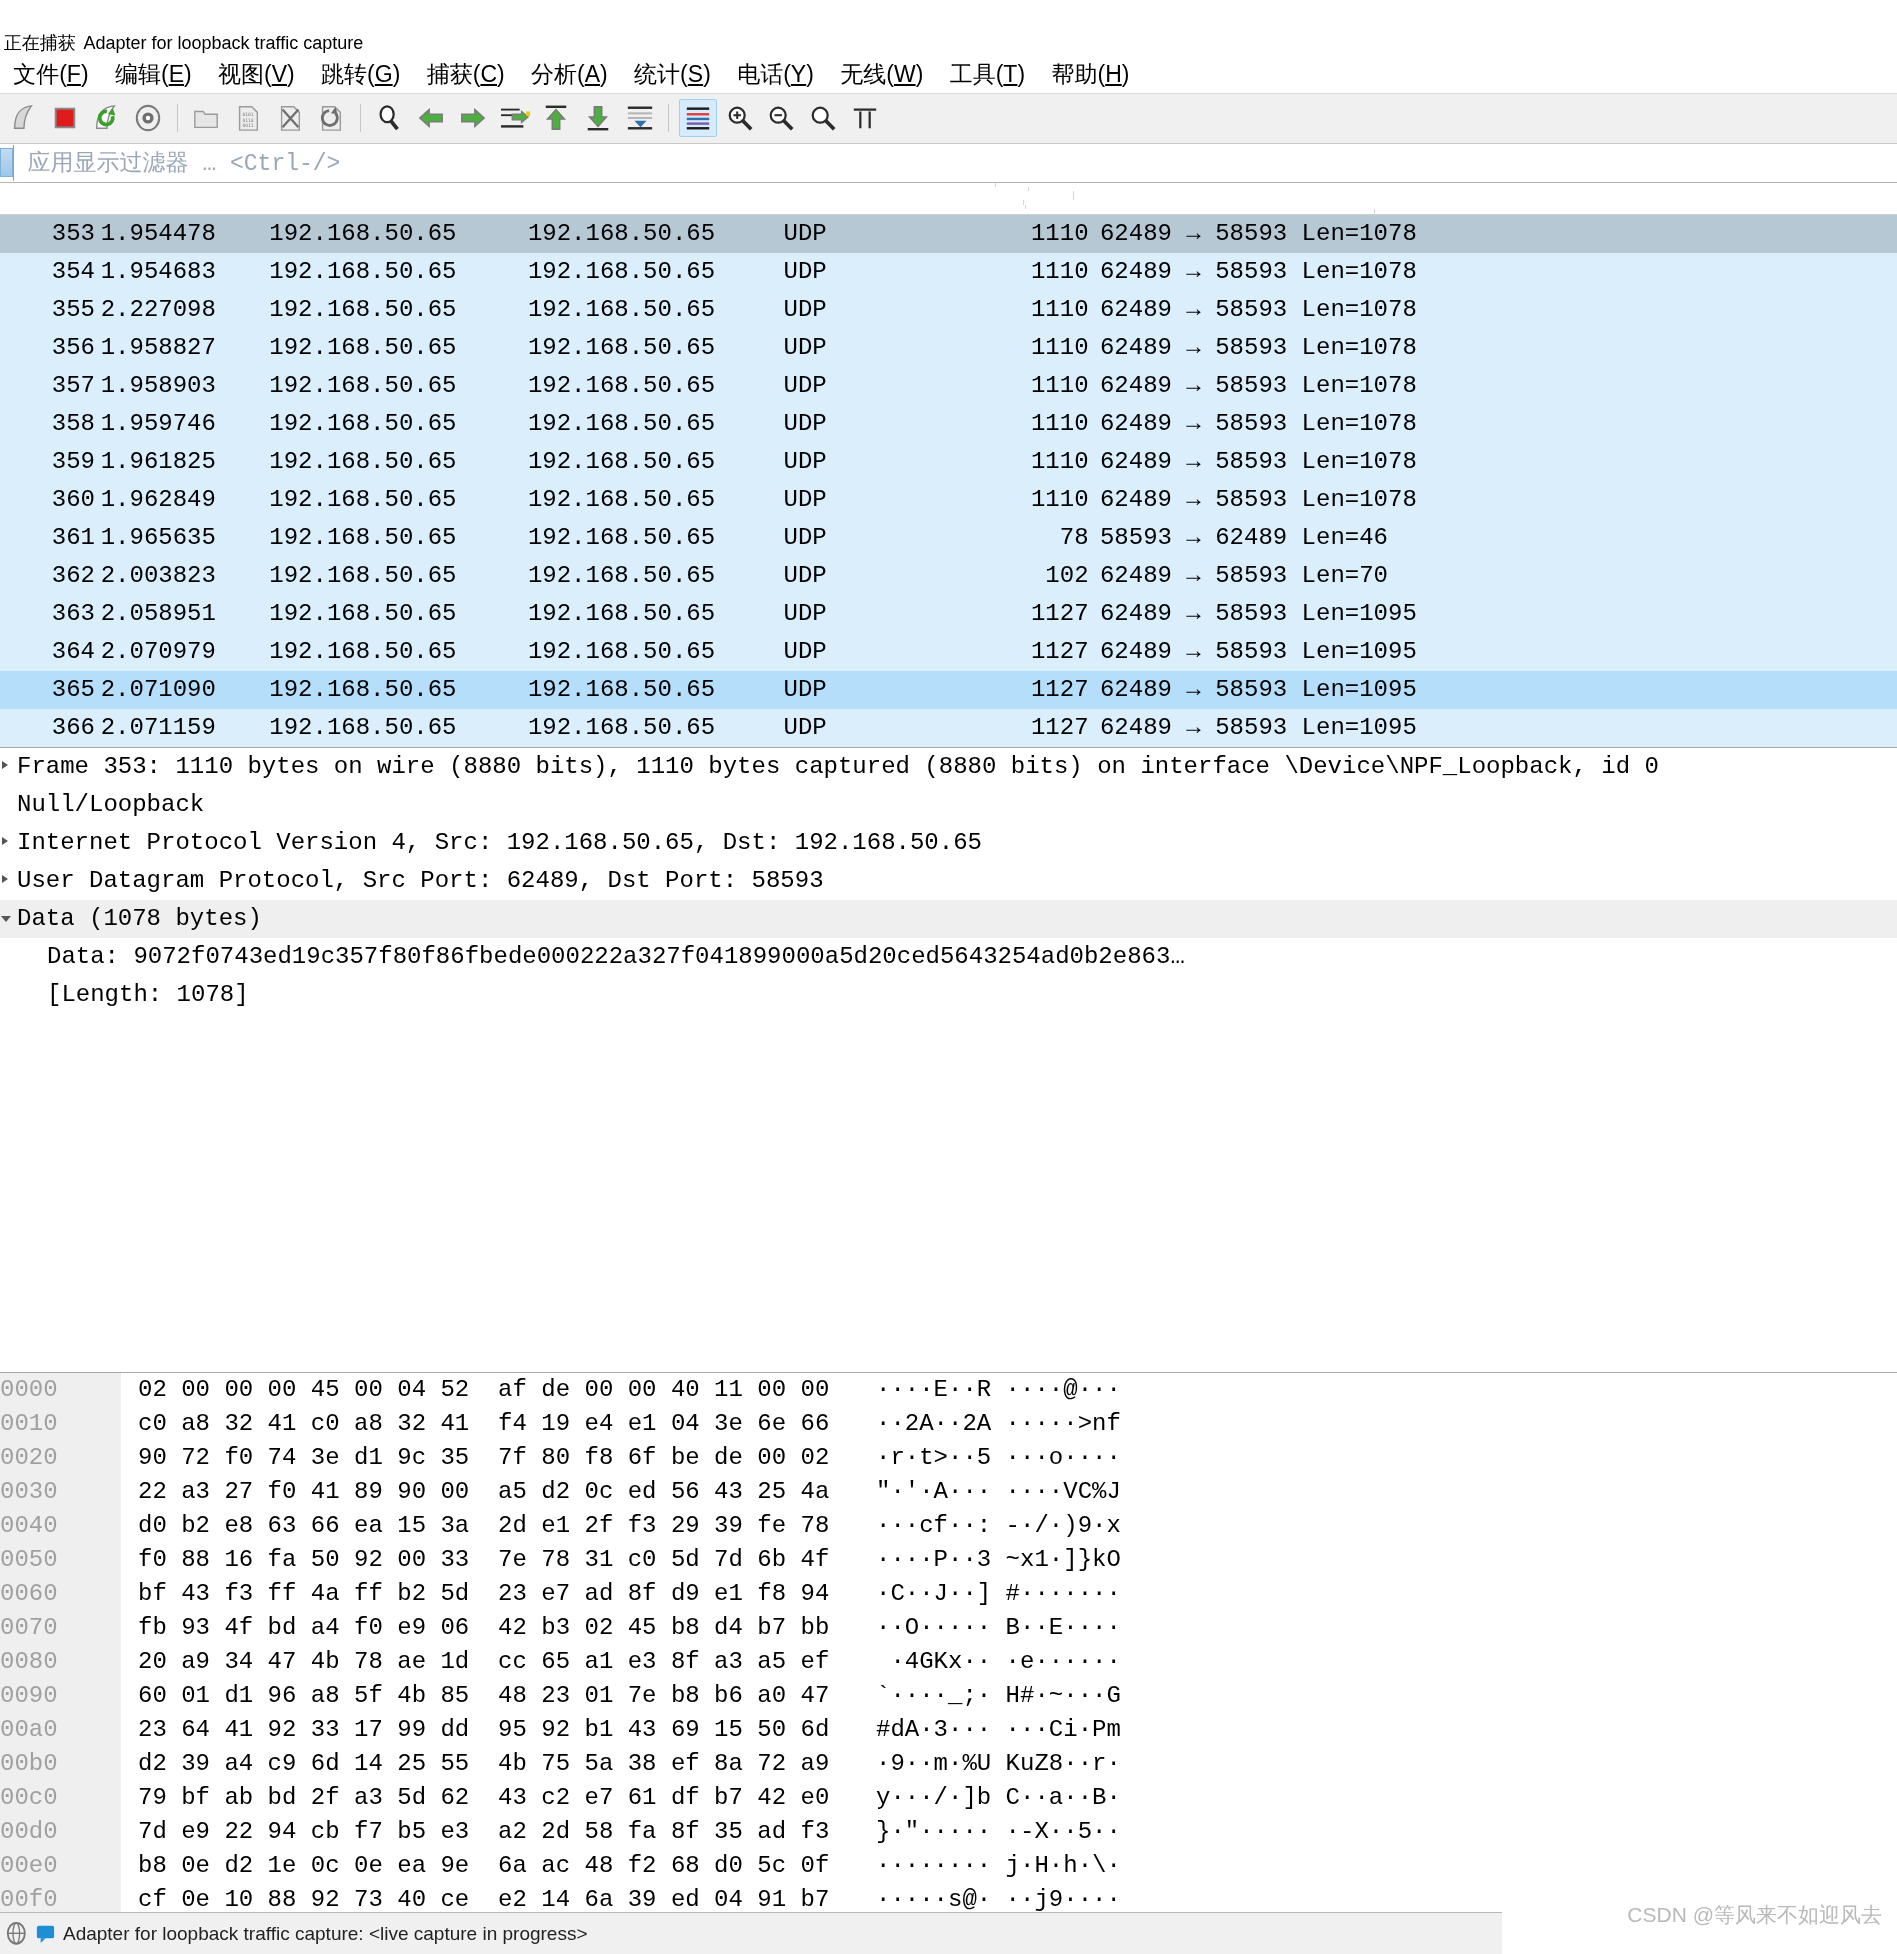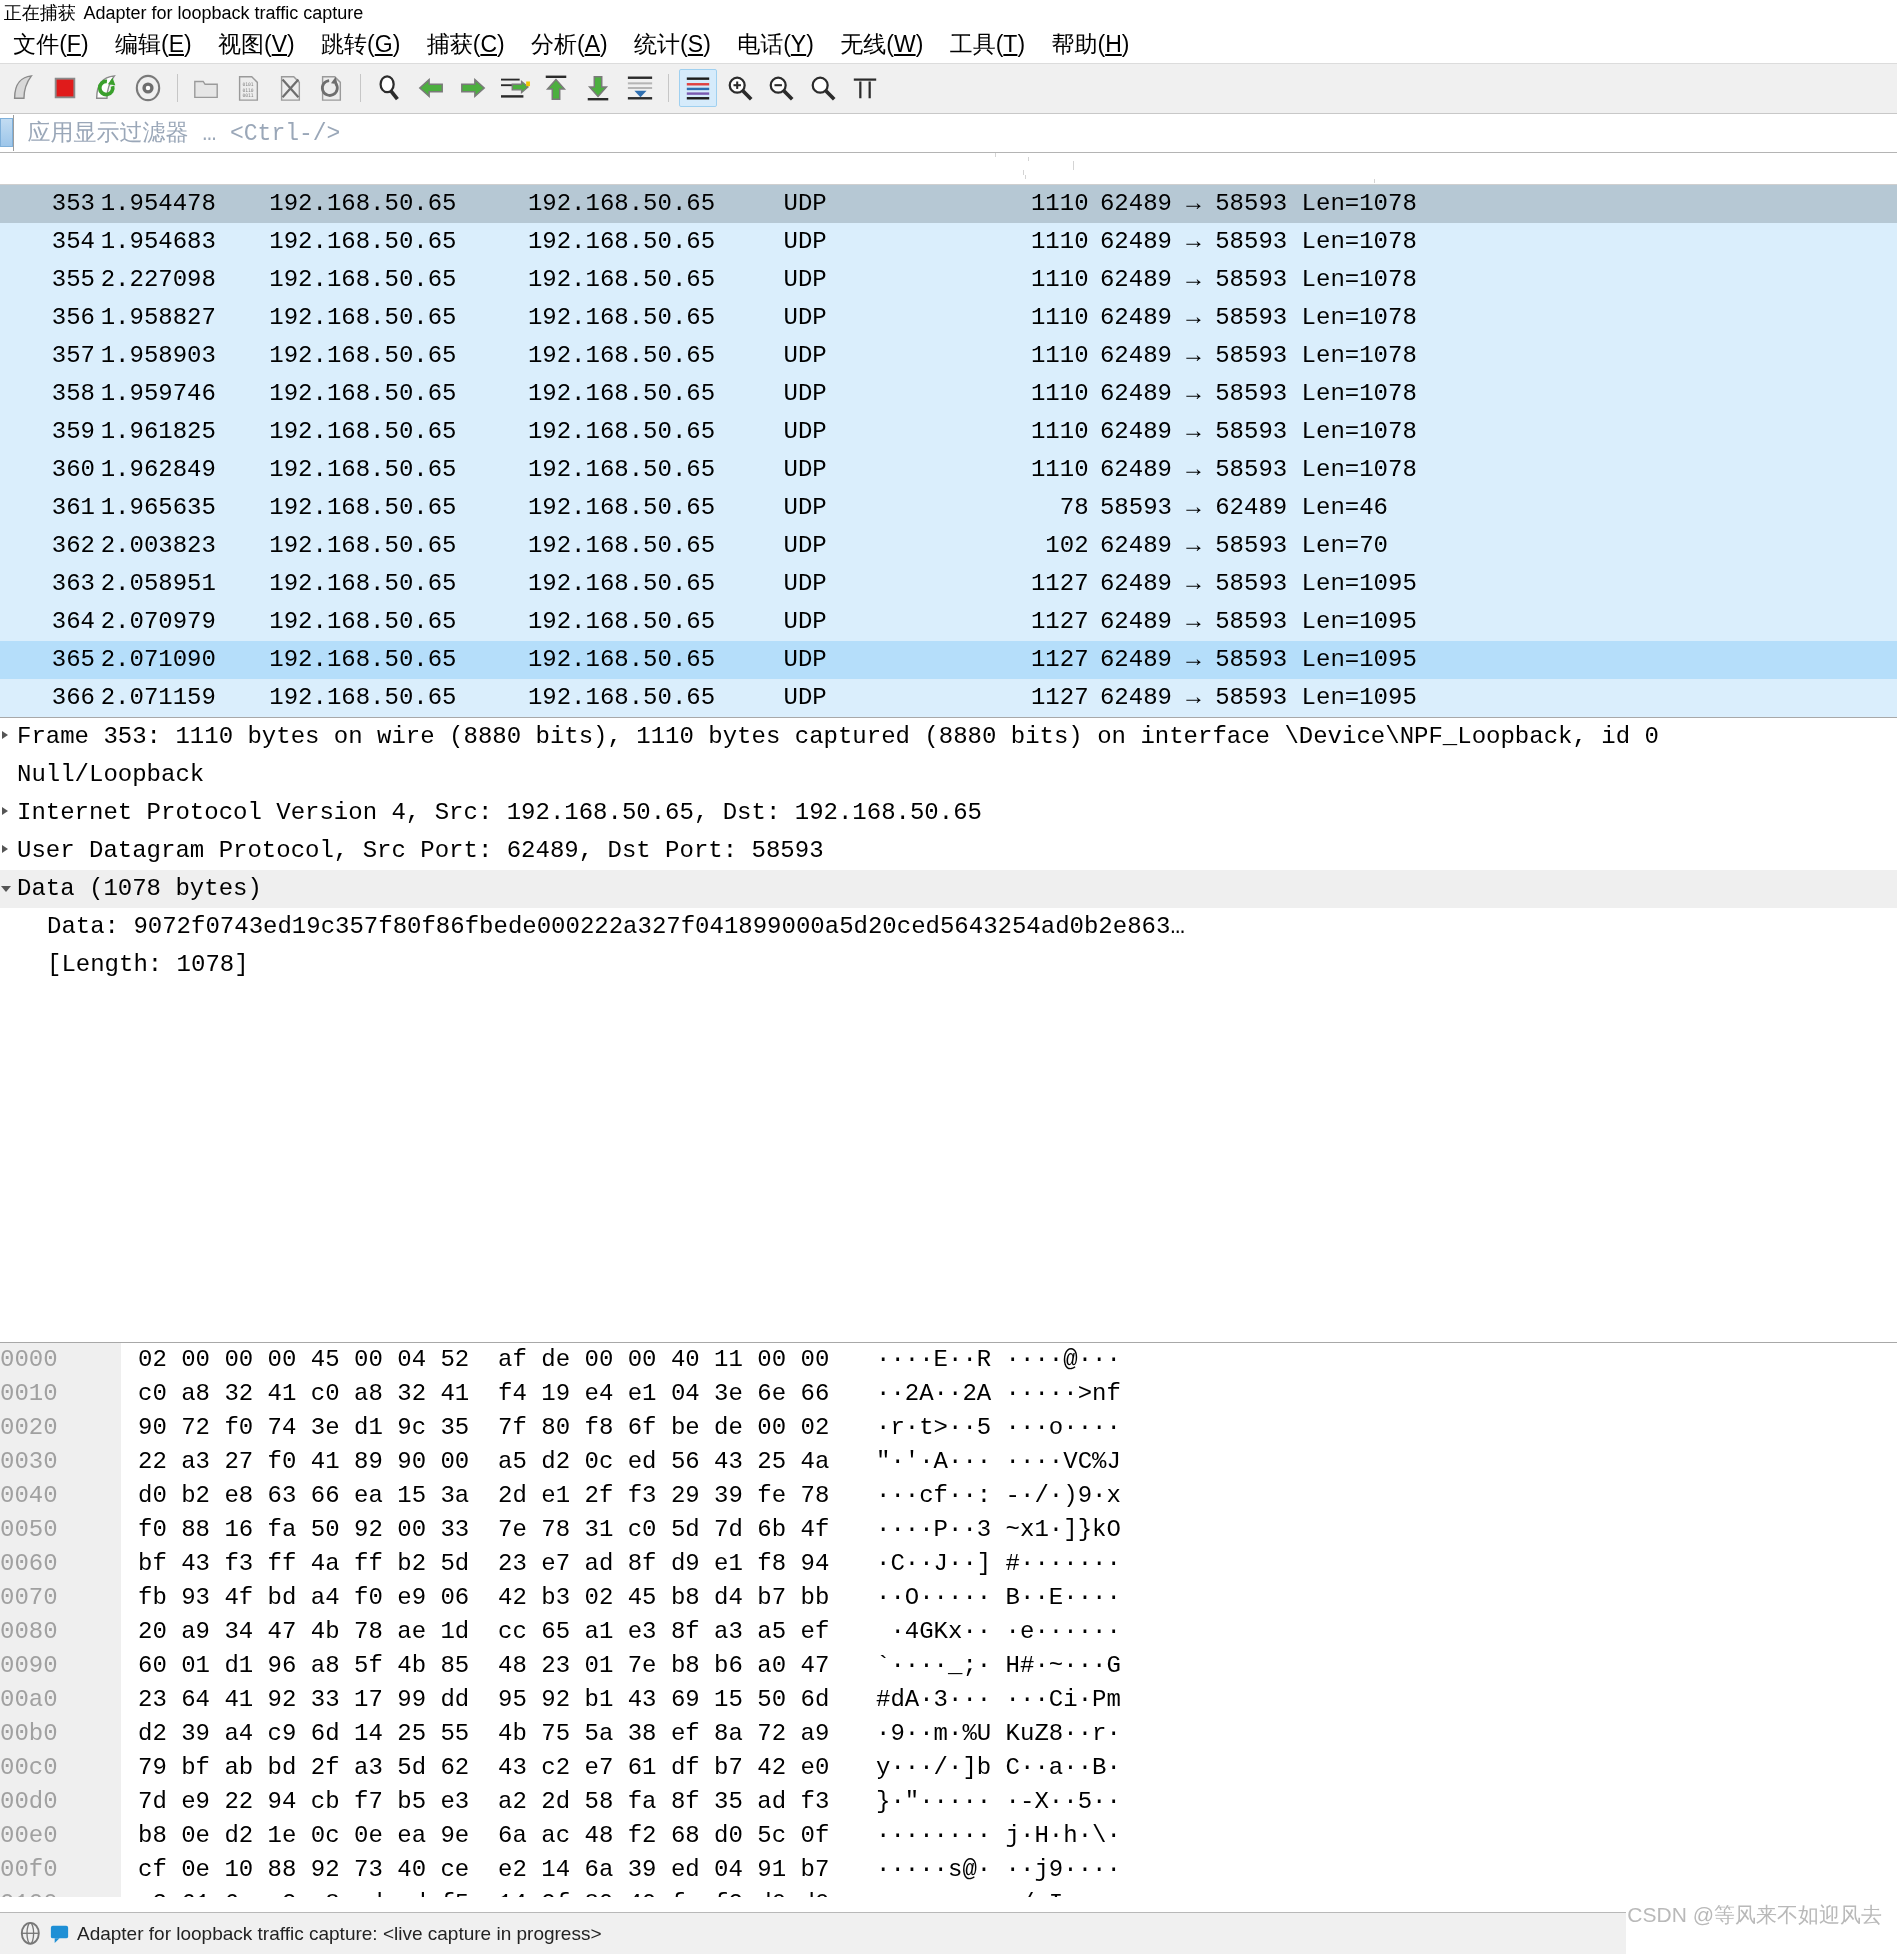--- a/index.html
+++ b/index.html
@@ -17,20 +17,21 @@
   #titlebar {
     height: 26.5px;
     background: #ffffff;
     display: flex;
     align-items: center;
     padding: 0 0 0 3.8px;
     font-size: 18px;
     color: #000;
     font-family: "Liberation Sans", sans-serif;
     white-space: nowrap;
+    margin-top: 30px;
   }
   #titlebar .cap { margin-right: 7.6px; }
 
   
   #menubar {
     height: 36px;
     background: #ffffff;
     display: flex;
     align-items: center;
     font-size: 23px;
@@ -208,27 +209,27 @@
     padding-left: 17px;
     width: 738px;
     flex-shrink: 0;
   }
   .hex-ascii { color: #000; padding-left: 0px; }
 
   
   #statusbar {
     position: absolute;
     left: 0; bottom: 0;
-    width: 1626px;
+    width: 1502px;
     height: 42px;
     background: #f0f0f0;
     border-top: 0.9px solid #b8b8b8;
     display: flex;
     align-items: center;
-    padding-left: 18px;
+    padding-left: 4px;
     font-family: "Liberation Sans", sans-serif;
     font-size: 19px;
     color: #222;
     box-sizing: border-box;
     overflow: hidden;
   }
   #statusbar .sb-icon { margin-right: 5.7px; display:flex; align-items:center; }
 
   
   #watermark {

